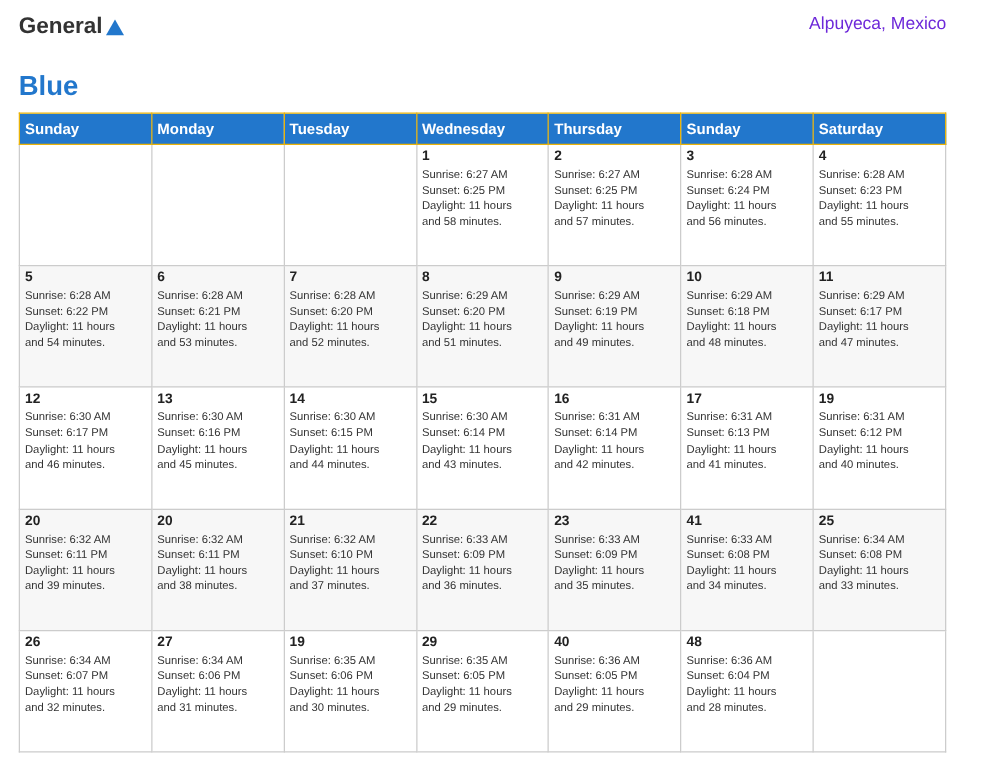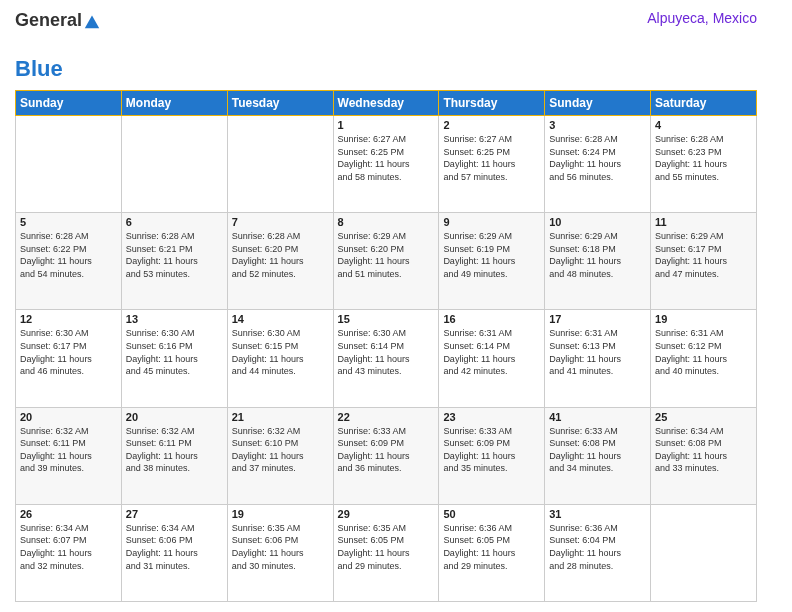--- a/index.html
+++ b/index.html
@@ -257,24 +257,24 @@
           </td>
           <td>
             <div class="day-number">19</div>
             <div class="day-info">Sunrise: 6:35 AM<br>Sunset: 6:06 PM<br>Daylight: 11 hours<br>and 30 minutes.</div>
           </td>
           <td>
             <div class="day-number">29</div>
             <div class="day-info">Sunrise: 6:35 AM<br>Sunset: 6:05 PM<br>Daylight: 11 hours<br>and 29 minutes.</div>
           </td>
           <td>
-            <div class="day-number">50</div>
+            <div class="day-number">40</div>
             <div class="day-info">Sunrise: 6:36 AM<br>Sunset: 6:05 PM<br>Daylight: 11 hours<br>and 29 minutes.</div>
           </td>
           <td>
-            <div class="day-number">31</div>
+            <div class="day-number">48</div>
             <div class="day-info">Sunrise: 6:36 AM<br>Sunset: 6:04 PM<br>Daylight: 11 hours<br>and 28 minutes.</div>
           </td>
           <td class="empty-cell"></td>
         </tr>
       </tbody>
   </table>
 </div>
 
 </body></html>

